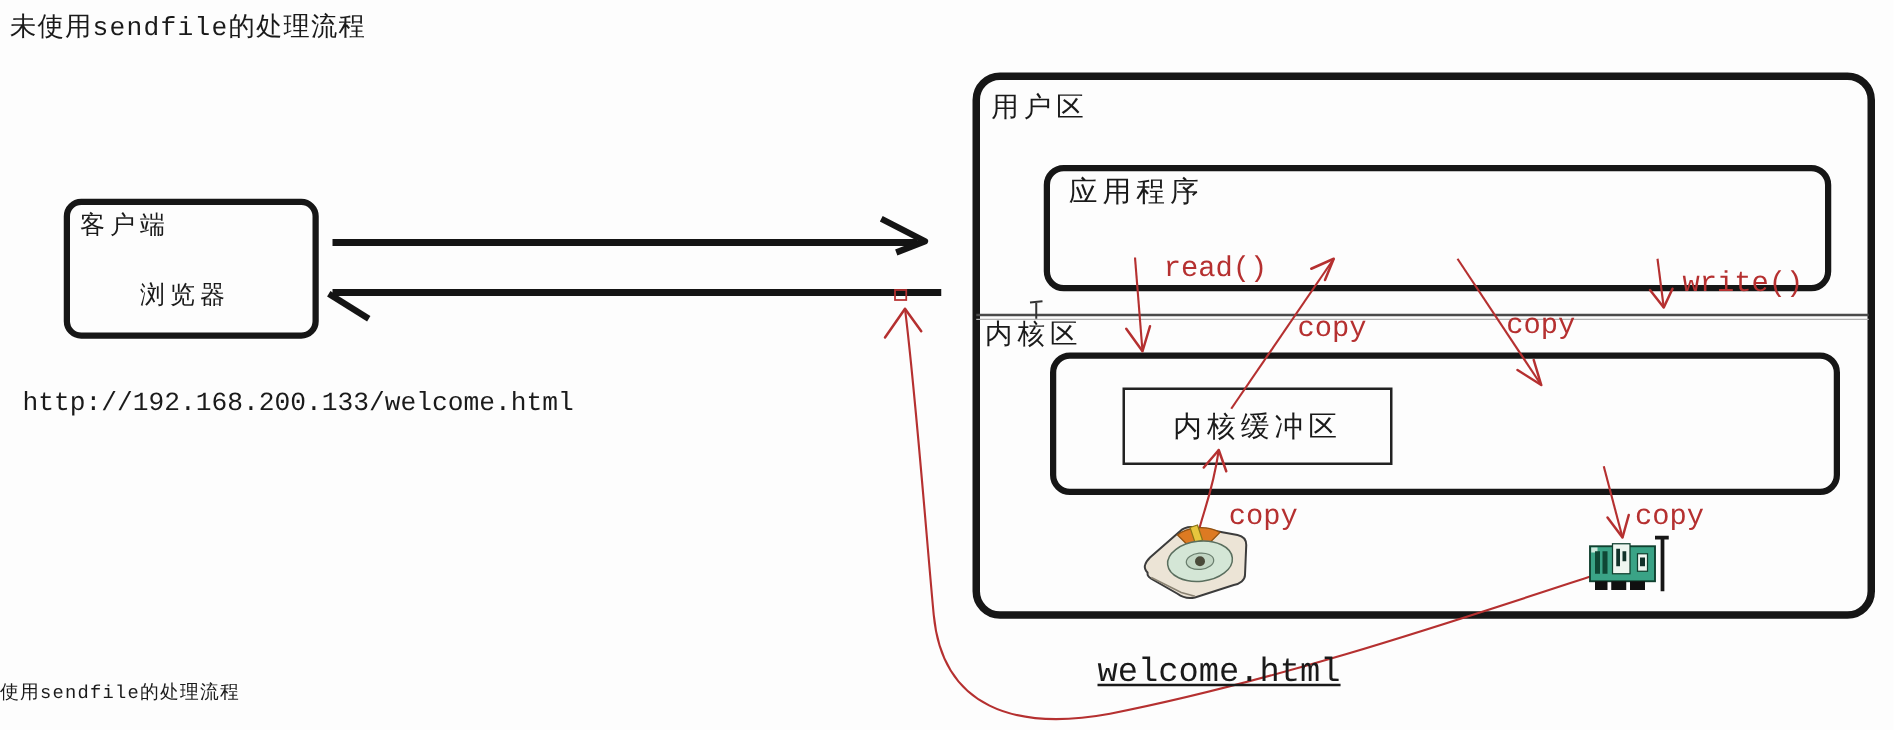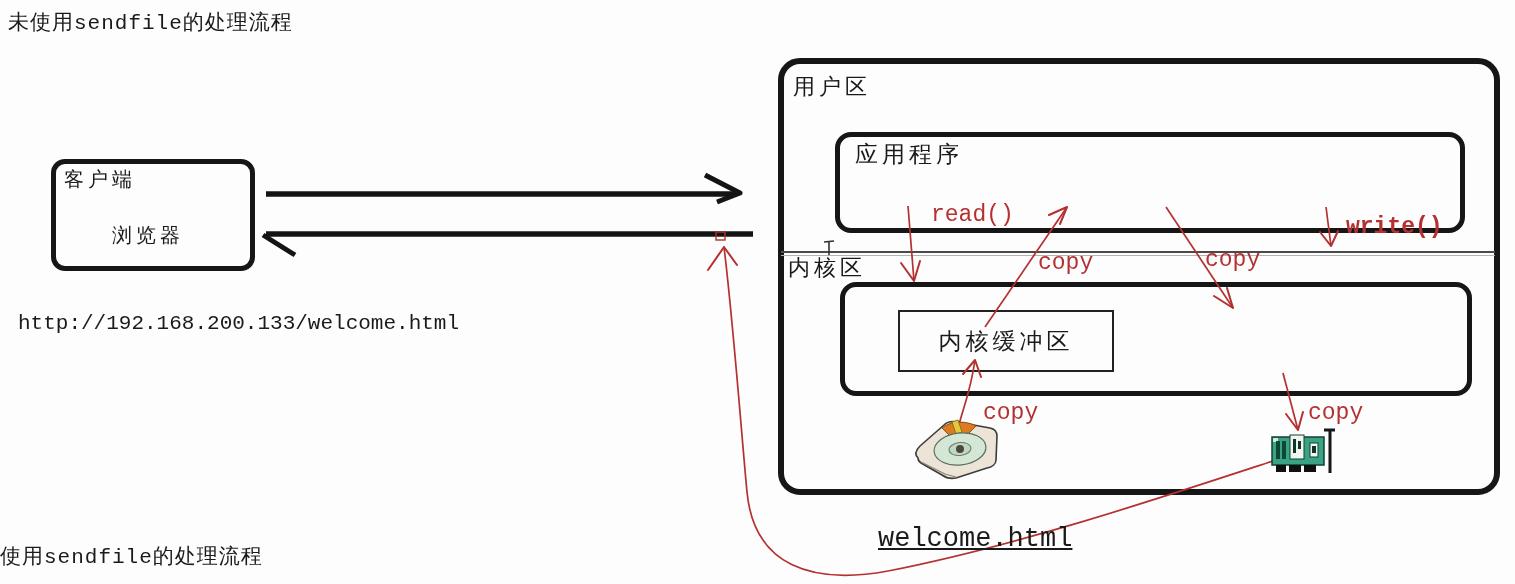--- a/index.html
+++ b/index.html
@@ -24,42 +24,42 @@
   .red-head { stroke:var(--red); stroke-width:2; fill:none; stroke-linecap:round; }
   .thin-gray { stroke:var(--div); stroke-width:2; }
   .thin-gray2 { stroke:#b3b3b3; stroke-width:1; }
 </style>
 </head>
 <body>
 
 <div id="stage">
 
   <div class="lbl cjk mixed" style="left:8px; top:12px; font-size:21px; letter-spacing:1px;">未使用sendfile的处理流程</div>
-  <div class="lbl cjk mixed" style="left:0px; top:546px; font-size:21px; letter-spacing:1px;">使用sendfile的处理流程</div>
+  <div class="lbl cjk mixed" style="left:0px; top:546px; font-size:15px; letter-spacing:1px;">使用sendfile的处理流程</div>
 
   <div class="box" style="left:51px; top:159px; width:204px; height:112px; border-radius:14px;"></div>
   <div class="lbl cjk" style="left:64px; top:168px; font-size:20px;">客户端</div>
   <div class="lbl cjk" style="left:112px; top:224px; font-size:20px;">浏览器</div>
 
   <div class="lbl mono" style="left:18px; top:312px; font-size:21px;">http://192.168.200.133/welcome.html</div>
 
   <div class="box" style="left:778px; top:58px; width:722px; height:437px; border-width:6px; border-radius:22px;"></div>
   <div class="lbl cjk" style="left:793px; top:74px; font-size:22px;">用户区</div>
   <div class="lbl cjk" style="left:788px; top:255px; font-size:22px;">内核区</div>
 
   <div class="box" style="left:835px; top:132px; width:630px; height:101px;"></div>
   <div class="lbl cjk" style="left:855px; top:141px; font-size:23px;">应用程序</div>
 
   <div class="box" style="left:840px; top:282px; width:632px; height:114px;"></div>
   <div class="rect cjk" style="left:878px; top:310px; width:216px; height:62px; font-size:23px;margin-left:20px;">
     <span>内核缓冲区</span>
   </div>
 
   <div class="lbl mono red" style="left:931px; top:202px; font-size:23px;">read()</div>
-  <div class="lbl mono red" style="left:1346px; top:214px; font-size:23px;font-weight:bold;">write()</div>
+  <div class="lbl mono red" style="left:1346px; top:214px; font-size:23px;">write()</div>
   <div class="lbl mono red" style="left:1038px; top:250px; font-size:23px;">copy</div>
   <div class="lbl mono red" style="left:1205px; top:247px; font-size:23px;">copy</div>
   <div class="lbl mono red" style="left:983px; top:400px; font-size:23px;">copy</div>
   <div class="lbl mono red" style="left:1308px; top:400px; font-size:23px;">copy</div>
 
   <div class="lbl mono" style="left:878px; top:524px; font-size:27px;text-decoration:underline;">welcome.html</div>
 
   <svg id="overlay" width="1515" height="584" viewBox="0 0 1515 584">
 
     <g>

